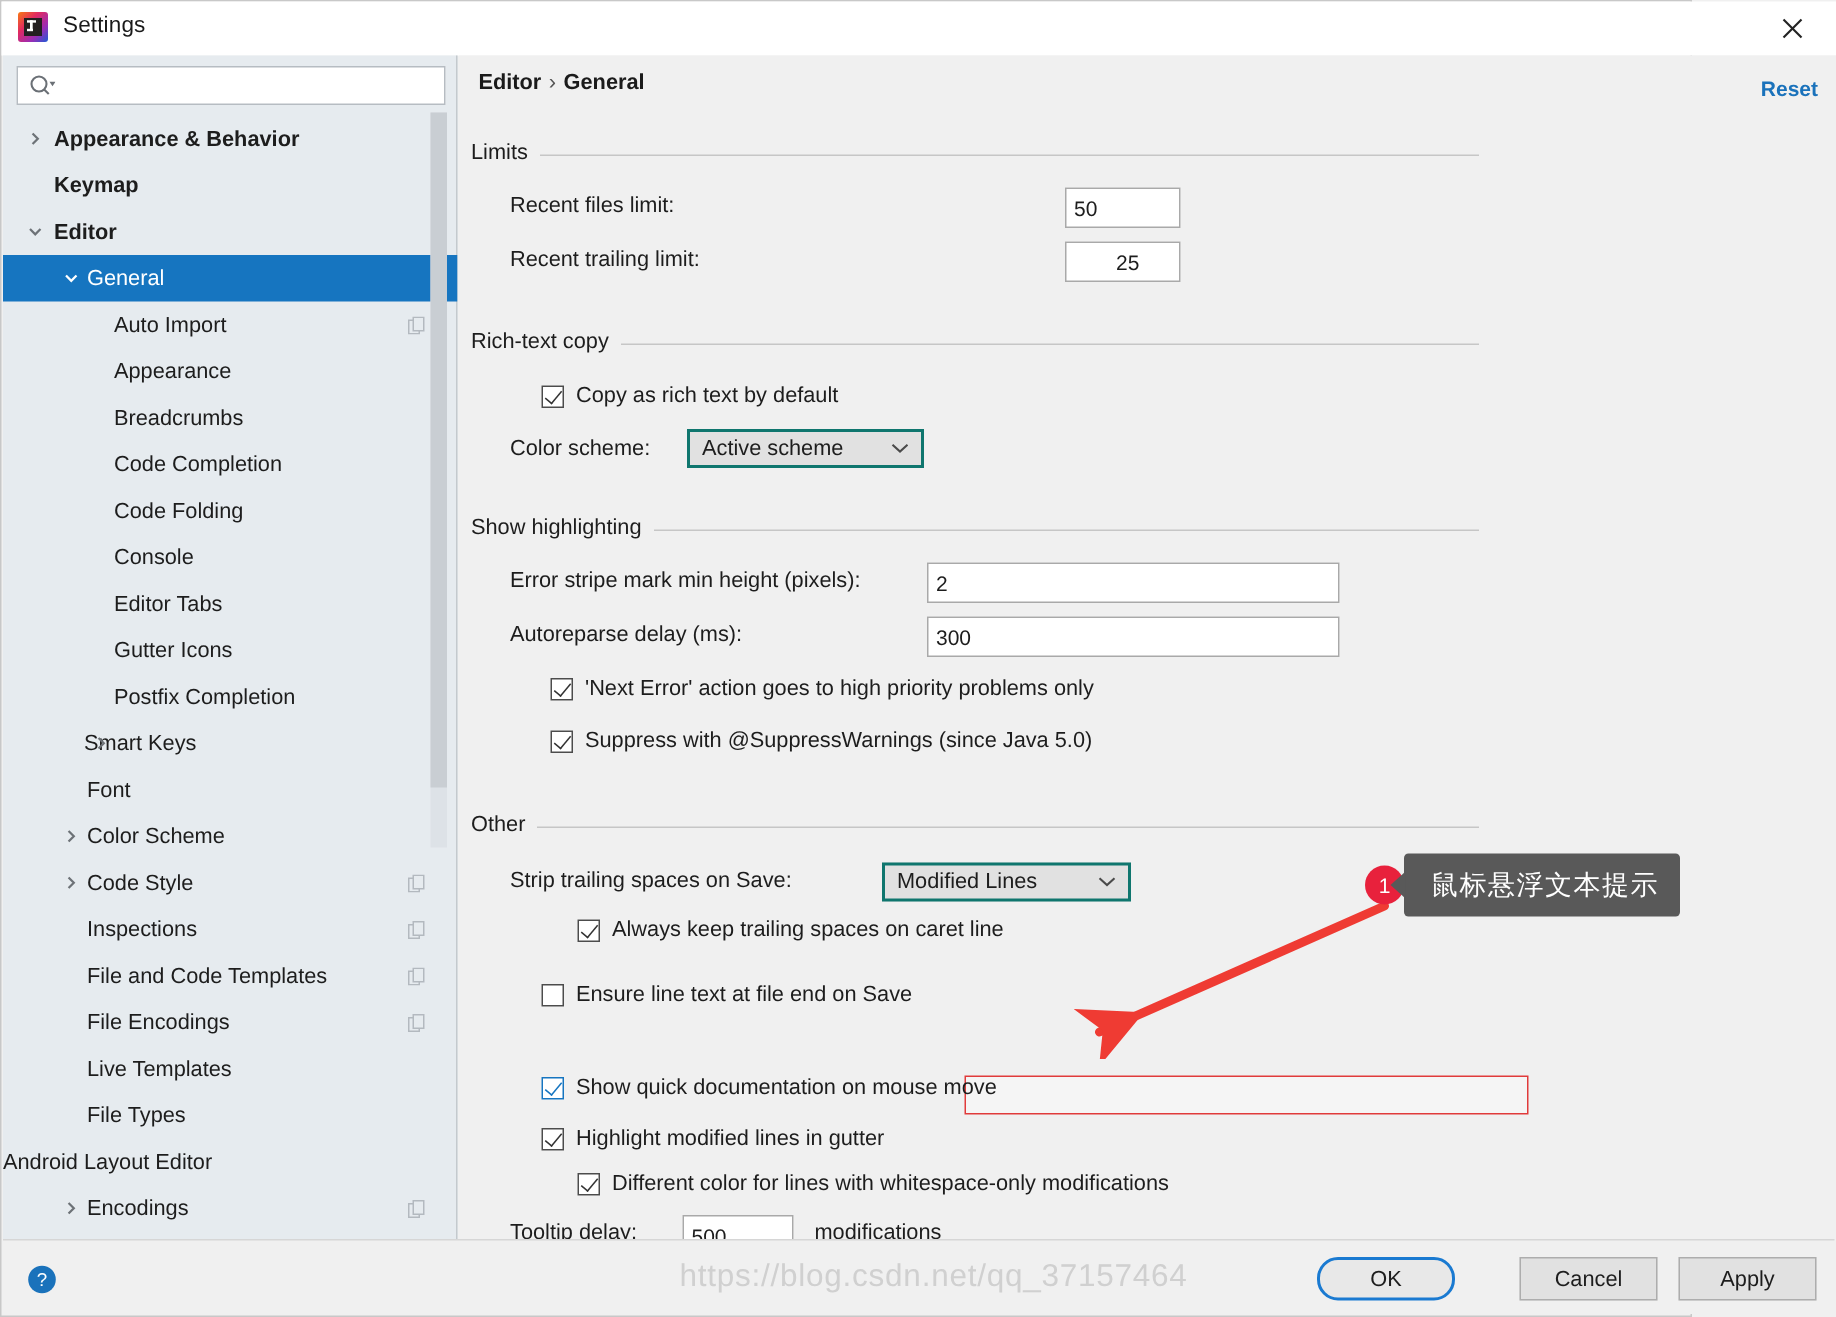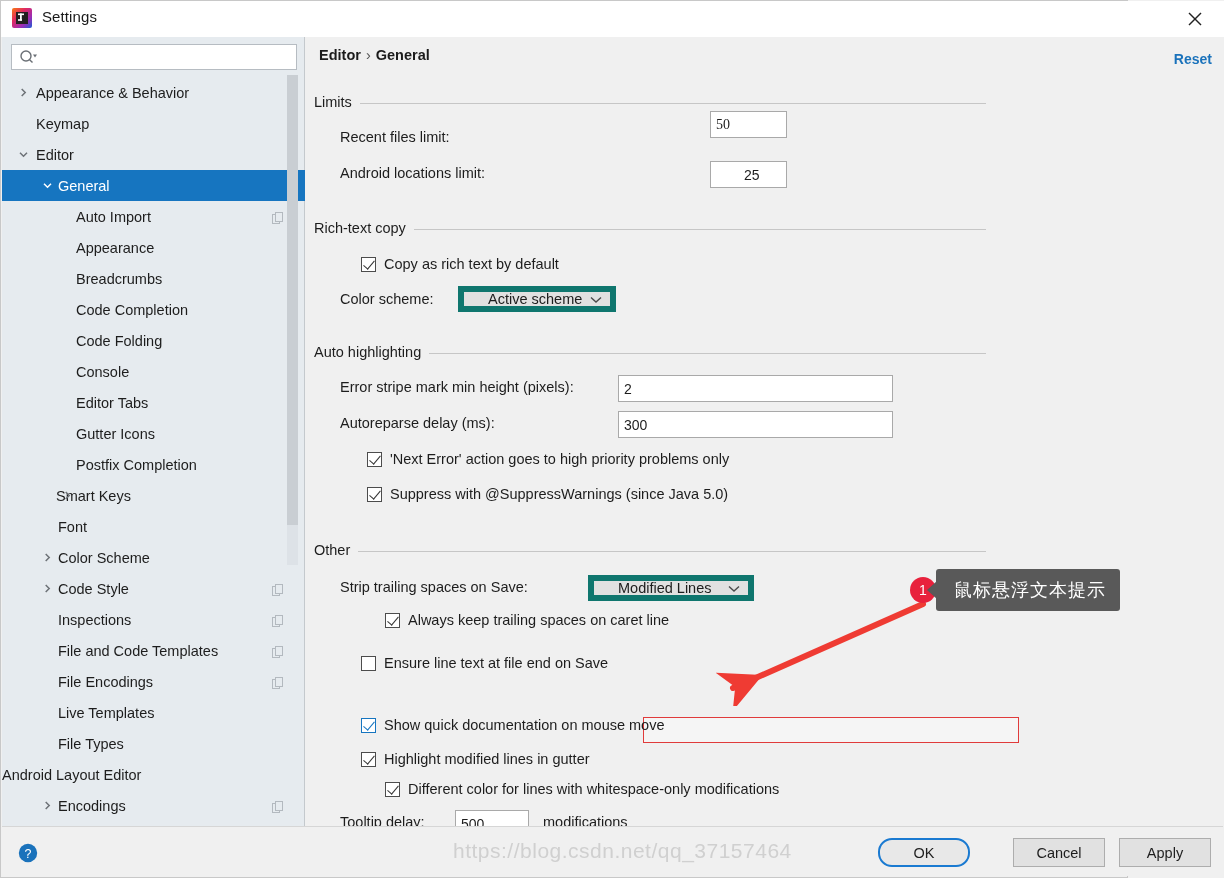--- a/index.html
+++ b/index.html
@@ -85,21 +85,21 @@
   .tree-row.selected {
     background: #1675c0;
     color: #ffffff;
   }
   .tree-row .arrow {
     position: absolute;
     width: 14px; height: 14px;
     display: flex; align-items: center; justify-content: center;
   }
   .tree-row .label { display: block; }
-  .tree-row.bold .label { font-weight: normal; }
+  .tree-row.bold .label { font-weight: bold; }
   .copy-badge {
     position: absolute; right: 21px; top: 50%;
     transform: translateY(-50%);
     width: 12px; height: 12px;
     opacity: .55;
   }
 
   #tree-scrollbar {
     position: absolute; right: 6px; top: 38px;
     width: 11px; height: 490px;
@@ -160,26 +160,26 @@
     border: 1px solid #a9a9a9;
     font-size: 14px;
     font-family: "Liberation Sans", sans-serif;
     color: #1d1d1d;
     padding: 0 5px;
     outline: none;
   }
   .combo {
     position: absolute;
     background: #e1e1e1;
-    border: 6px solid #0f766e;
+    border: 2px solid #0f766e;
     height: 26px;
     display: flex; align-items: center;
     font-size: 14.5px; color: #1d1d1d;
     cursor: pointer;
-    padding-left: 24px;
+    padding-left: 8px;
   }
   .combo .chev {
     position: absolute; right: 8px; top: 50%;
     transform: translateY(-50%);
   }
 
   .checkrow {
     position: absolute;
     display: flex; align-items: center;
     font-size: 14.5px; color: #1d1d1d;
@@ -489,23 +489,23 @@
       <span>Editor</span><span class="sep">›</span><span>General</span>
     </div>
 
     <div id="reset-link">Reset</div>
 
     <div class="group" style="top:57px;">
       <div class="group-rule"></div>
       <div class="group-title">Limits</div>
     </div>
     <div class="field-label" style="left:34px; top:92px;">Recent files limit:</div>
-    <input class="text-input" style="left: 404px; top: 74px; width: 77px; height: 27px; font-family: Liberation Serif, serif;" value="50">
-
-    <div class="field-label" style="left:34px; top:128px;">Android locations limit:</div>
+    <input class="text-input" style="left: 404px; top: 88px; width: 77px; height: 27px;" value="50">
+
+    <div class="field-label" style="left:34px; top:128px;">Recent trailing limit:</div>
     <input class="text-input" style="left: 404px; top: 124px; width: 77px; height: 27px; padding-left: 33px;" value="25">
 
     <div class="group" style="top:183px;">
       <div class="group-rule"></div>
       <div class="group-title">Rich-text copy</div>
     </div>
     <div class="checkrow" style="left:40px; top:219px;">
       <span class="cbox checked"></span>
       <span>Copy as rich text by default</span>
     </div>
@@ -514,21 +514,21 @@
       <span>Active scheme</span>
       <span class="chev">
         <svg width="12" height="8" viewBox="0 0 12 8">
           <path d="M1 1.5 L6 6 L11 1.5" fill="none" stroke="#4a4a4a" stroke-width="1.4"></path>
         </svg>
       </span>
     </div>
 
     <div class="group" style="top:307px;">
       <div class="group-rule"></div>
-      <div class="group-title">Auto highlighting</div>
+      <div class="group-title">Show highlighting</div>
     </div>
     <div class="field-label" style="left:34px; top:342px;">Error stripe mark min height (pixels):</div>
     <input class="text-input" style="left: 312px; top: 338px; width: 275px; height: 27px;" value="2">
 
     <div class="field-label" style="left:34px; top:378px;">Autoreparse delay (ms):</div>
     <input class="text-input" style="left: 312px; top: 374px; width: 275px; height: 27px;" value="300">
 
     <div class="checkrow" style="left:46px; top:414px;">
       <span class="cbox checked"></span>
       <span>'Next Error' action goes to high priority problems only</span>

